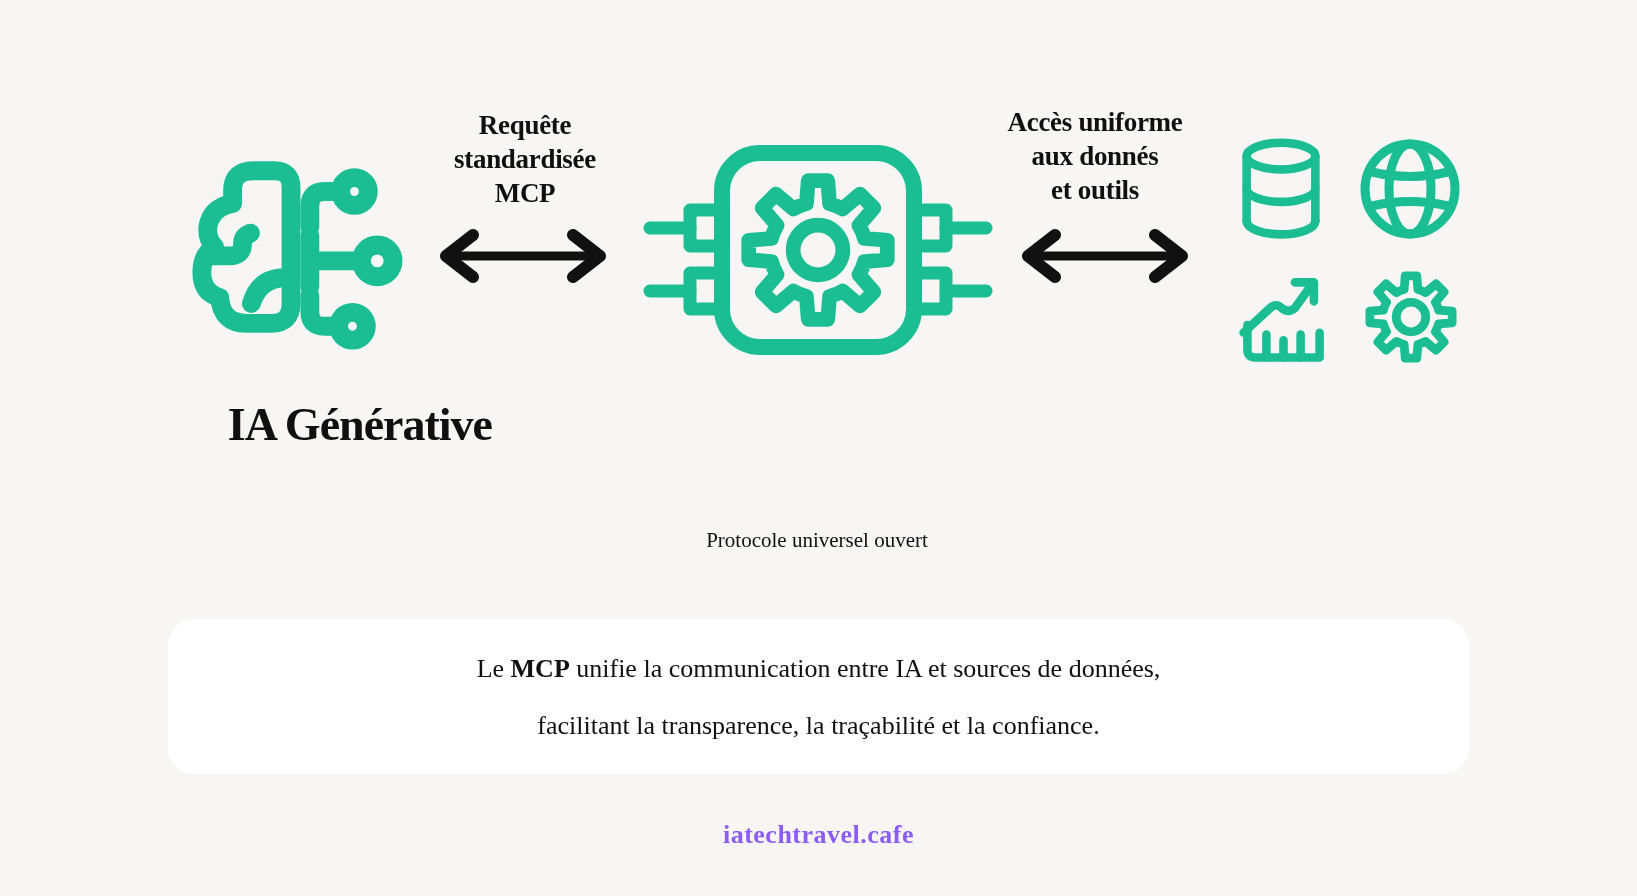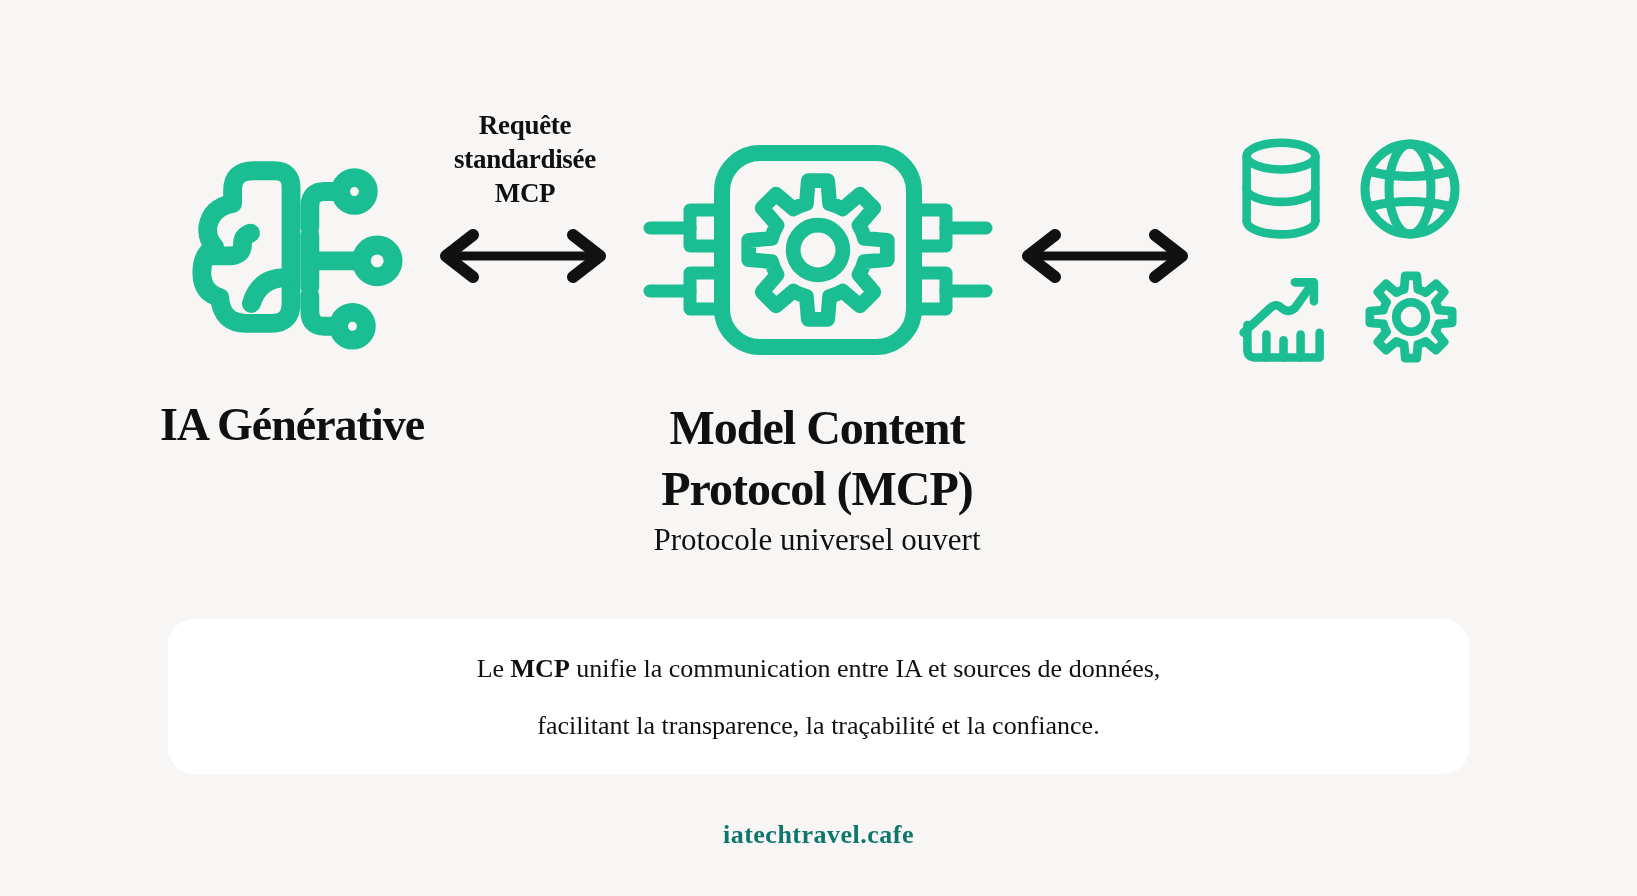--- a/index.html
+++ b/index.html
@@ -6,32 +6,32 @@
   .canvas{
     position:relative;width:1637px;height:896px;background:#f7f6f4;
     font-family:Liberation Serif, serif;color:#101010;overflow:hidden;padding-left:28px;
   }
   .abs{position:absolute;}
   .center-text{text-align:center;}
   .pre{white-space:pre-line;}
   .node-title{font-weight:700;letter-spacing:-1px;}
   .icon-svg{display:block;}
   .arrow-label{font-weight:700;font-size:27px;line-height:34px;letter-spacing:-0.3px;}
-  .left-title{left:92px;top:399px;width:400px;font-size:46px;line-height:52px;}
+  .left-title{left:92px;top:399px;width:400px;font-size:46px;line-height:52px;text-align:right;}
   .left-sub{left:92px;top:459px;width:400px;font-size:35px;line-height:42px;}
   .mid-title{left:567px;top:397px;width:500px;font-size:48px;line-height:61px;}
-  .mid-sub{left:567px;top:521px;width:500px;font-size:31px;line-height:38px;}
+  .mid-sub{left:567px;top:521px;width:500px;font-size:21px;line-height:38px;}
   .right-title{left:1097px;top:402px;width:500px;font-size:46px;line-height:57px;}
   .summary-card{
     left:168px;top:619px;width:1301px;height:155px;background:#ffffff;border-radius:26px;
     display:flex;align-items:center;justify-content:center;
   }
   .summary-text{font-size:26px;line-height:57px;text-align:center;white-space:pre-line;}
   .summary-text b{font-weight:700;}
-  .footer{left:0;top:820px;width:1637px;font-size:26px;font-weight:700;color:#0f766e;letter-spacing:0.5px;}
+  .footer{left:0;top:820px;width:1637px;font-size:26px;font-weight:700;color:#8b5cf6;letter-spacing:0.5px;}
   svg{overflow:visible;}
 </style>
 </head>
 <body>
 
 <div class="canvas">
 
   <div class="abs" style="left:180px;top:141px;width:228px;height:213px;">
     <svg class="icon-svg" width="228" height="213" viewBox="0 0 230 215" fill="none" stroke="#1bbd92" stroke-width="19" stroke-linecap="round" stroke-linejoin="round">
       <path d="M112,47 Q112,30 95,30 L74,30 Q53,30 53,50 L53,63 Q31,67 28,87 Q27,99 35,107 Q22,114 22,133 Q22,153 40,158 Q42,184 67,184 L92,184 Q112,184 112,164 L112,47"></path>
@@ -69,20 +69,23 @@
       <rect x="272" y="128" width="32" height="36" stroke-width="13"></rect>
       <path d="M304,83 L344,83" stroke-width="13"></path>
       <path d="M304,146 L344,146" stroke-width="13"></path>
       <g transform="translate(176,105) scale(0.92) translate(-100,-100)">
         <path stroke-width="16" d="M87.4 49.5 L89.4 24.7 L110.6 24.7 L112.6 49.5 A52 52 0 0 1 126.8 55.4 L145.7 39.3 L160.7 54.3 L144.6 73.2 A52 52 0 0 1 150.5 87.4 L175.3 89.4 L175.3 110.6 L150.5 112.6 A52 52 0 0 1 144.6 126.8 L160.7 145.7 L145.7 160.7 L126.8 144.6 A52 52 0 0 1 112.6 150.5 L110.6 175.3 L89.4 175.3 L87.4 150.5 A52 52 0 0 1 73.2 144.6 L54.3 160.7 L39.3 145.7 L55.4 126.8 A52 52 0 0 1 49.5 112.6 L24.7 110.6 L24.7 89.4 L49.5 87.4 A52 52 0 0 1 55.4 73.2 L39.3 54.3 L54.3 39.3 L73.2 55.4 A52 52 0 0 1 87.4 49.5 Z"></path>
         <circle cx="100" cy="100" r="27" stroke-width="16"></circle>
       </g>
     </svg>
   </div>
 
+  <div class="abs center-text pre arrow-label" style="left:955px;top:105px;width:280px;">Accès uniforme
+aux donnés
+et outils</div>
   <div class="abs" style="left:1010px;top:226px;width:190px;height:60px;">
     <svg class="icon-svg" width="190" height="60" viewBox="0 0 190 60" fill="none" stroke="#111111" stroke-linecap="round" stroke-linejoin="round">
       <path d="M20,30 L170,30" stroke-width="9"></path>
       <path d="M45,9 L18,30 L45,51" stroke-width="12"></path>
       <path d="M145,9 L172,30 L145,51" stroke-width="12"></path>
     </svg>
   </div>
 
   <div class="abs" style="left:1238px;top:137px;width:86px;height:105px;">
     <svg class="icon-svg" width="86" height="105" viewBox="0 0 90 110" fill="none" stroke="#1bbd92" stroke-width="9" stroke-linecap="round">
@@ -115,22 +118,20 @@
     <svg class="icon-svg" width="92" height="92" viewBox="0 0 96 96" fill="none" stroke="#1bbd92" stroke-linecap="round" stroke-linejoin="round">
       <g transform="translate(48,48) scale(0.57) translate(-100,-100)">
         <path stroke-width="16" d="M87.4 49.5 L89.4 24.7 L110.6 24.7 L112.6 49.5 A52 52 0 0 1 126.8 55.4 L145.7 39.3 L160.7 54.3 L144.6 73.2 A52 52 0 0 1 150.5 87.4 L175.3 89.4 L175.3 110.6 L150.5 112.6 A52 52 0 0 1 144.6 126.8 L160.7 145.7 L145.7 160.7 L126.8 144.6 A52 52 0 0 1 112.6 150.5 L110.6 175.3 L89.4 175.3 L87.4 150.5 A52 52 0 0 1 73.2 144.6 L54.3 160.7 L39.3 145.7 L55.4 126.8 A52 52 0 0 1 49.5 112.6 L24.7 110.6 L24.7 89.4 L49.5 87.4 A52 52 0 0 1 55.4 73.2 L39.3 54.3 L54.3 39.3 L73.2 55.4 A52 52 0 0 1 87.4 49.5 Z"></path>
         <circle cx="100" cy="100" r="27" stroke-width="16"></circle>
       </g>
     </svg>
   </div>
 
   <div class="abs center-text node-title left-title">IA Générative</div>
 
-  <div class="abs center-text node-title pre mid-title">Model Content
-Protocol (MCP)</div>
   <div class="abs center-text mid-sub">Protocole universel ouvert</div>
 
 
   <div class="abs summary-card">
     <div class="summary-text"><span>Le </span><b>MCP</b><span> unifie la communication entre IA et sources de données,
 facilitant la transparence, la traçabilité et la confiance.</span></div>
   </div>
 
   <div class="abs center-text footer">iatechtravel.cafe</div>
 

